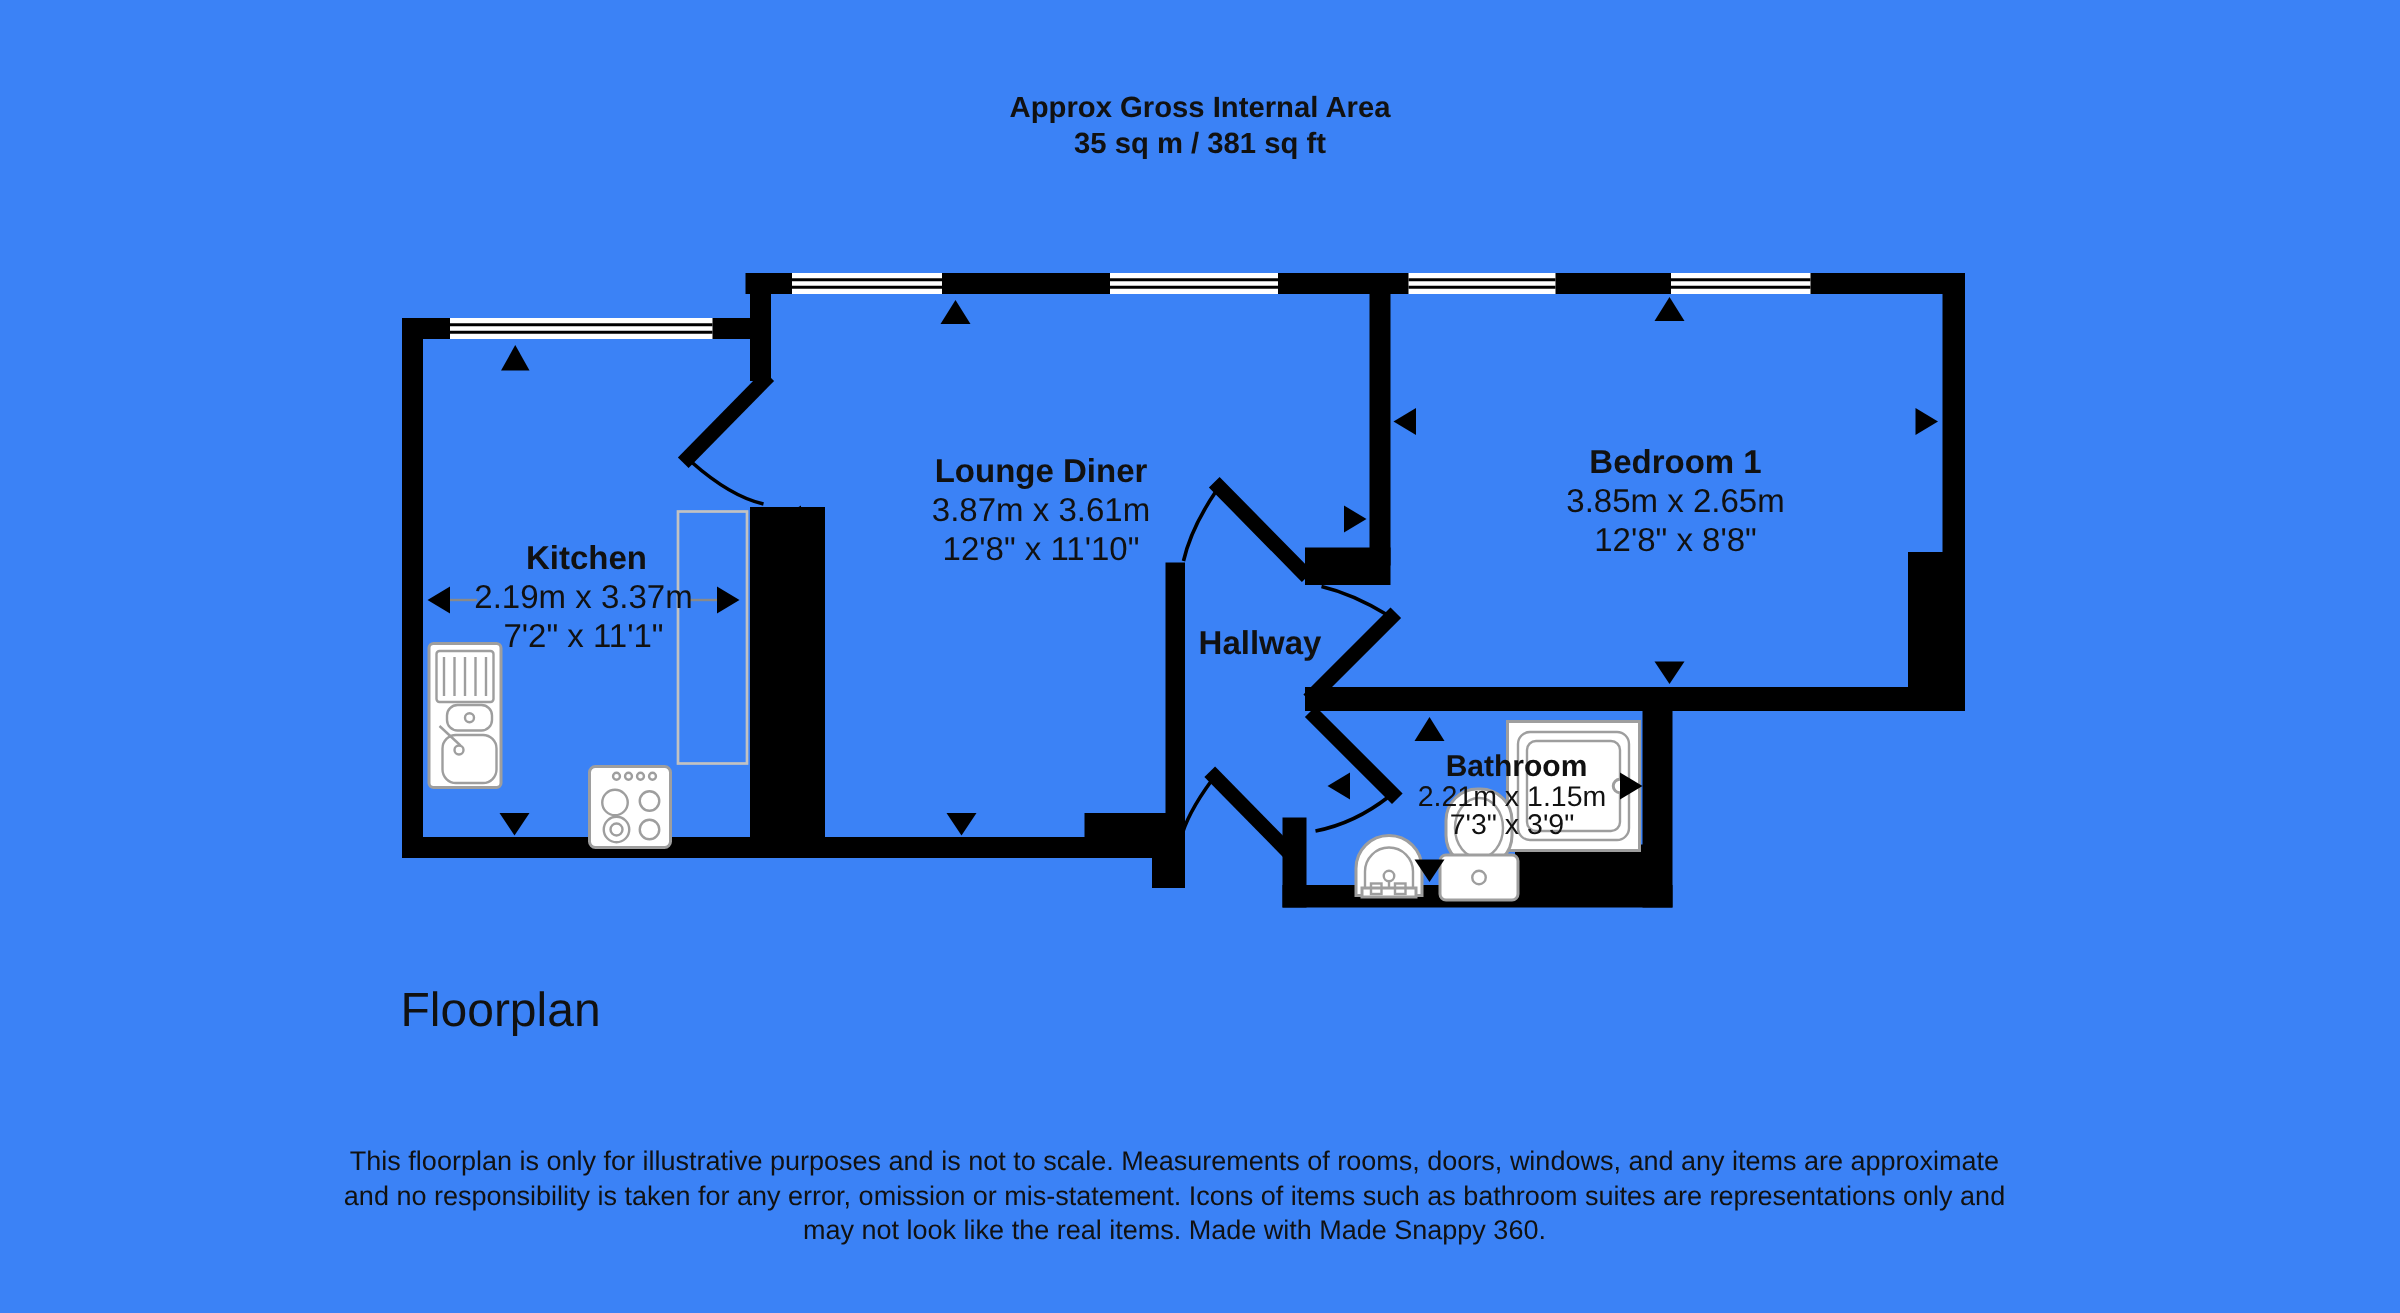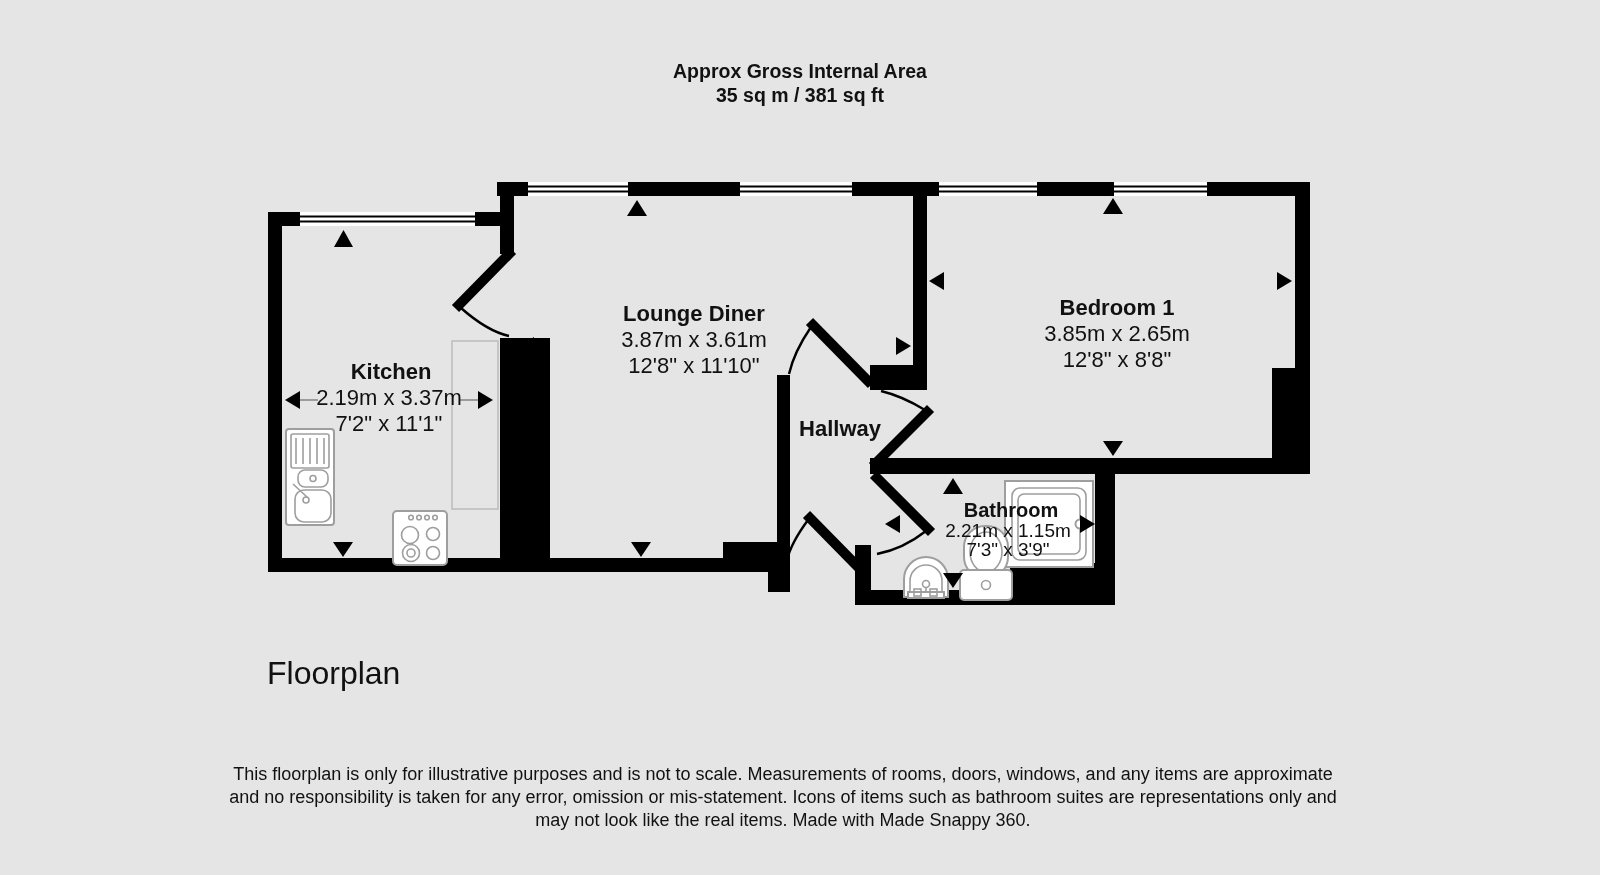--- a/index.html
+++ b/index.html
@@ -1,16 +1,16 @@
 <!DOCTYPE html>
 <html><head>
 <meta charset="utf-8">
 <style>
   html,body{margin:0;padding:0;background:#ffffff;}
-  .page{position:relative;width:1600px;height:875px;background:#e5e5e5;overflow:hidden;
+  .page{position:relative;width:1600px;height:875px;background:#3b82f6;overflow:hidden;
         font-family:"Liberation Sans","DejaVu Sans",sans-serif;}
   svg{display:block;}
   .wall{fill:#000;}
   .win-line{stroke:#000;stroke-width:2;}
   .door-leaf{stroke:#000;stroke-width:10;stroke-linecap:square;}
   .door-arc{stroke:#000;stroke-width:2.4;fill:none;}
   .fixture{stroke:#9e9e9e;stroke-width:2;fill:#ffffff;}
   .fixture-thin{stroke:#9e9e9e;stroke-width:1.6;fill:none;}
   .counter{stroke:#c2c2c2;stroke-width:1.8;fill:none;}
   .arrow{fill:#000;}

